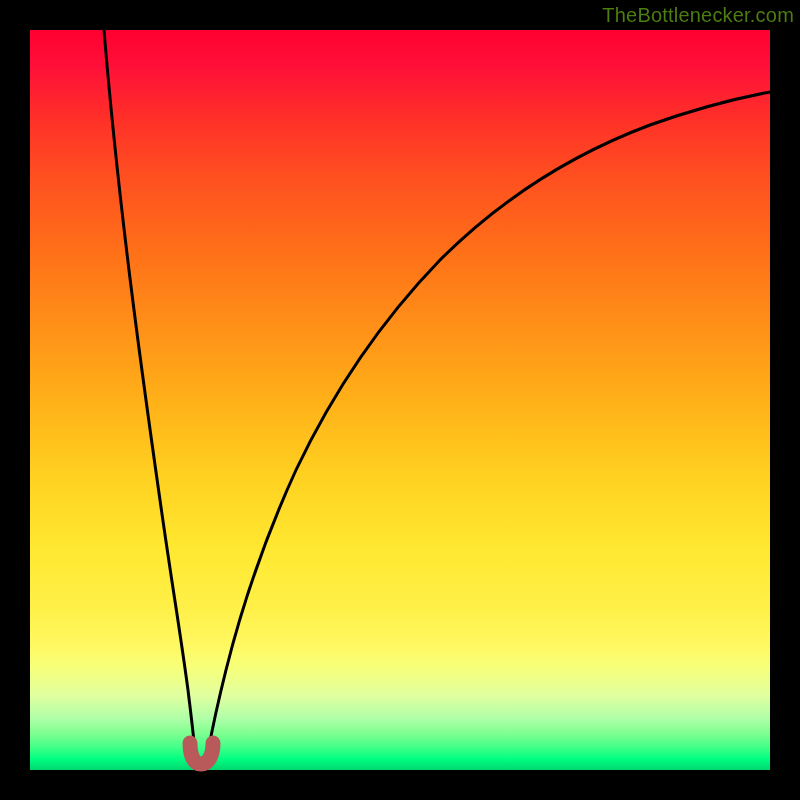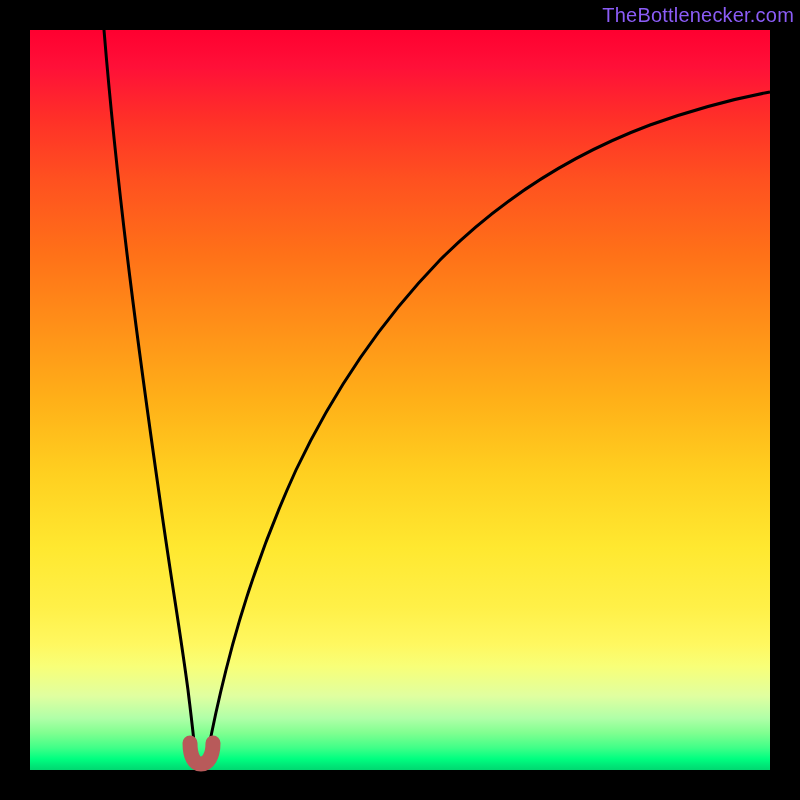--- a/index.html
+++ b/index.html
@@ -43,21 +43,21 @@
         #00e878 99.3%,
         #00d870 100%
       );
     }
     .watermark {
       position: absolute;
       top: 4px;
       right: 6px;
       font-family: Arial, Helvetica, sans-serif;
       font-size: 20px;
-      color: #8b5cf6;
+      color: #4d7c0f;
       letter-spacing: 0.2px;
       user-select: none;
     }
     svg.curve {
       position: absolute;
       left: 0;
       top: 0;
       width: 740px;
       height: 740px;
       overflow: visible;

